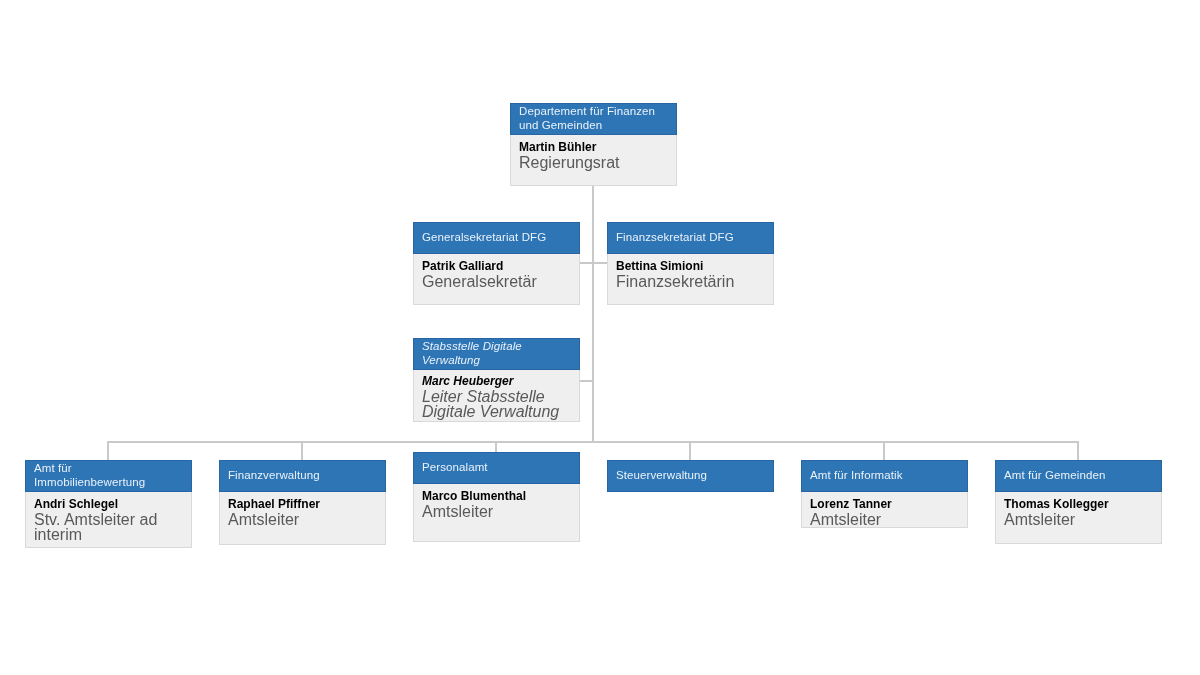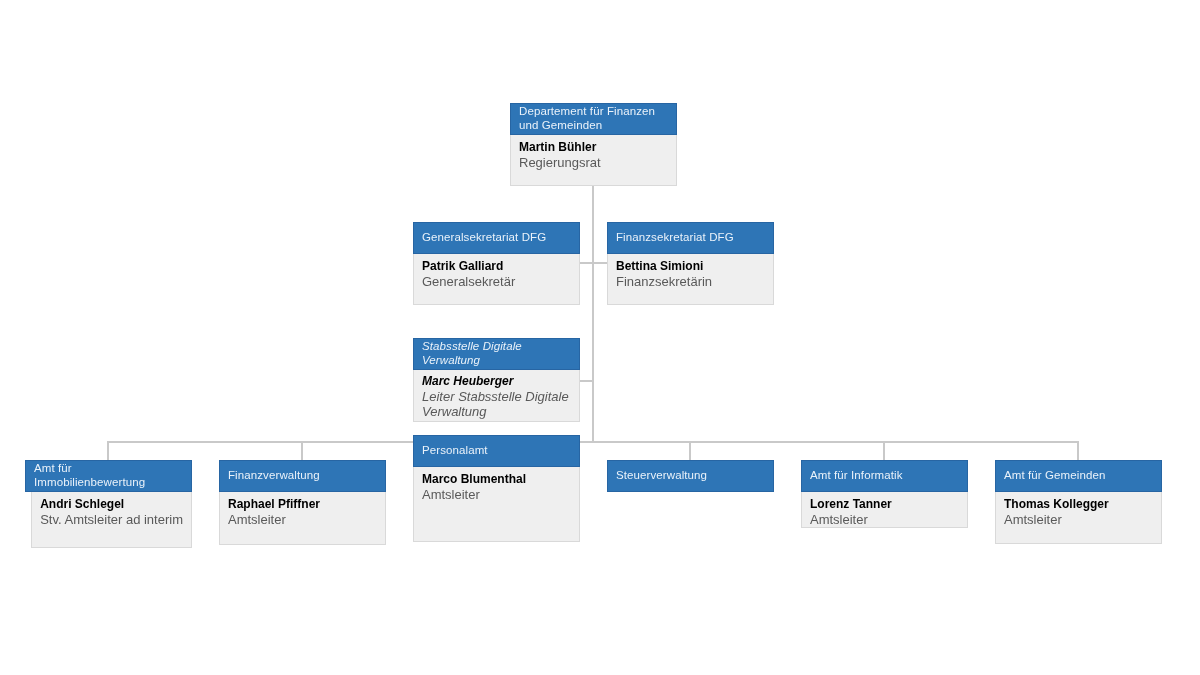--- a/index.html
+++ b/index.html
@@ -24,34 +24,34 @@
     background:var(--header-bg);border:1px solid var(--header-border);
     color:var(--header-text);font-size:11.5px;line-height:13.5px;
     padding:1px 8px 2px 8px;letter-spacing:0.1px;
   }
   .node-body{
     flex:1 1 auto;background:var(--body-bg);
     border:1px solid var(--body-border);border-top:none;
     padding:5px 8px 0 8px;
   }
   .node-person{font-size:12px;font-weight:bold;color:var(--person-text);line-height:15px;}
-  .node-role{font-size:13px;color:var(--role-text);line-height:15px;}
+  .node-role{font-size:16px;color:var(--role-text);line-height:15px;}
 
   .connector{position:absolute;background:var(--connector);}
   .c-v{width:2px;}
   .c-h{height:2px;}
 
   
   .pos-dfg{left:510px;top:103px;}
   .pos-gs{left:413px;top:222px;}
   .pos-fs{left:607px;top:222px;}
   .pos-stab{left:413px;top:338px;height:84px;font-style:italic;}
   .pos-b1{left:25px;top:460px;height:88px;align-items:flex-end;}
   .pos-b2{left:219px;top:460px;height:85px;}
-  .pos-b3{left:413px;top:435px;height:107px;}
+  .pos-b3{left:413px;top:452px;height:90px;}
   .pos-b4{left:607px;top:460px;height:84px;text-align:center;}
   .pos-b5{left:801px;top:460px;height:68px;}
   .pos-b6{left:995px;top:460px;height:84px;}
 </style>
 </head>
 <body>
 
 <div class="canvas">
 
   <div class="connector c-v" style="left:592px;top:186px;height:257px;"></div>

